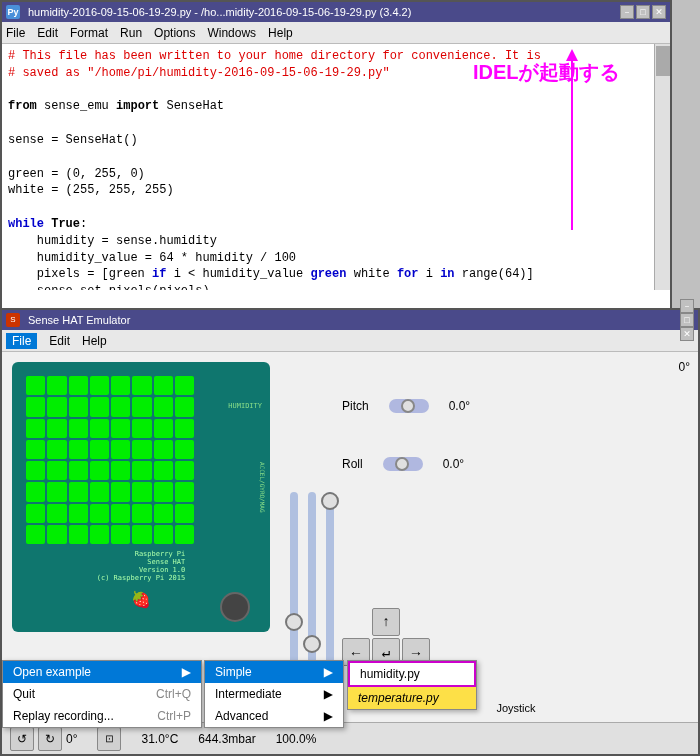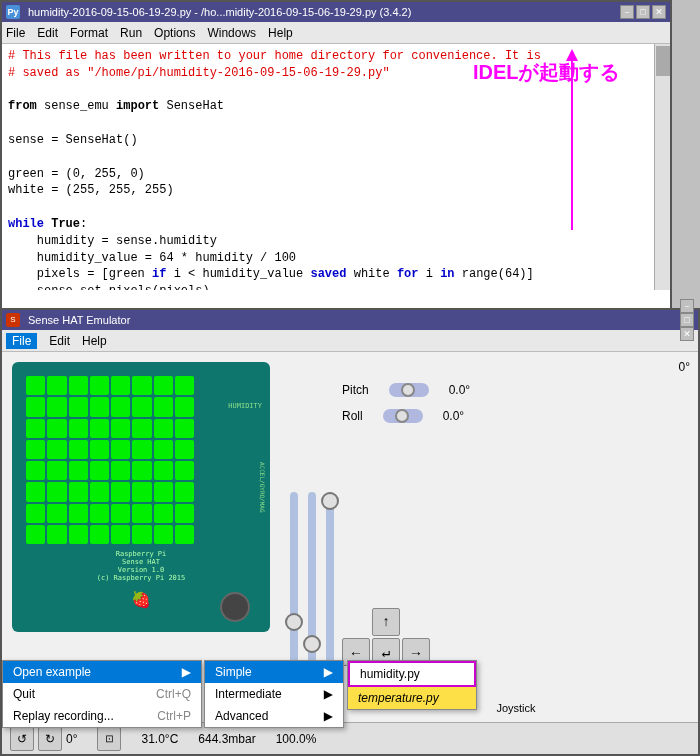--- a/index.html
+++ b/index.html
@@ -244,21 +244,21 @@
       border: none;
     }
 
     
     .sensor-control {
       display: flex;
       align-items: center;
       gap: 20px;
       font-family: Arial, sans-serif;
       font-size: 12px;
-      margin: 3px 0;
+      margin: 19px 0;
     }
 
     .sensor-slider-h {
       width: 40px;
       height: 14px;
       background: #b0b8e0;
       border-radius: 7px;
       position: relative;
     }
 
@@ -390,21 +390,21 @@
     <div class="code-line"><span class="code-keyword">from</span><span class="code-normal"> sense_emu </span><span class="code-keyword">import</span><span class="code-normal"> SenseHat</span></div>
     <div class="code-line">&nbsp;</div>
     <div class="code-line code-normal">sense = SenseHat()</div>
     <div class="code-line">&nbsp;</div>
     <div class="code-line code-normal">green = (0, 255, 0)</div>
     <div class="code-line code-normal">white = (255, 255, 255)</div>
     <div class="code-line">&nbsp;</div>
     <div class="code-line"><span class="code-kw2">while</span><span class="code-normal"> </span><span class="code-keyword">True</span><span class="code-normal">:</span></div>
     <div class="code-line code-normal">    humidity = sense.humidity</div>
     <div class="code-line code-normal">    humidity_value = 64 * humidity / 100</div>
-    <div class="code-line"><span class="code-normal">    pixels = [green </span><span class="code-kw2">if</span><span class="code-normal"> i &lt; humidity_value </span><span class="code-kw2">saved</span><span class="code-normal"> white </span><span class="code-kw2">for</span><span class="code-normal"> i </span><span class="code-kw2">in</span><span class="code-normal"> range(64)]</span></div>
+    <div class="code-line"><span class="code-normal">    pixels = [green </span><span class="code-kw2">if</span><span class="code-normal"> i &lt; humidity_value </span><span class="code-kw2">green</span><span class="code-normal"> white </span><span class="code-kw2">for</span><span class="code-normal"> i </span><span class="code-kw2">in</span><span class="code-normal"> range(64)]</span></div>
     <div class="code-line code-normal">    sense.set_pixels(pixels)</div>
 
     <div style="position:absolute; right:50px; top:15px; pointer-events:none;">
       <span style="color:#ff00ff; font-family:'MS Gothic','Yu Gothic','Meiryo',sans-serif; font-size:20px; font-weight:bold;">IDELが起動する</span>
     </div>
 
     <div style="position:absolute; right:92px; top:5px; pointer-events:none;">
       <div style="width:0;height:0;border-left:6px solid transparent;border-right:6px solid transparent;border-bottom:12px solid #ff00ff;"></div>
     </div>
     <div style="position:absolute; right:97px; top:16px; width:2px; height:170px; background:#ff00ff; pointer-events:none;"></div>
@@ -538,21 +538,21 @@
           <div class="bled" style="background: rgb(0, 238, 0); border-radius: 2px;"></div>
           <div class="bled" style="background: rgb(0, 238, 0); border-radius: 2px;"></div>
           <div class="bled" style="background: rgb(0, 238, 0); border-radius: 2px;"></div>
           <div class="bled" style="background: rgb(0, 238, 0); border-radius: 2px;"></div>
           <div class="bled" style="background: rgb(0, 238, 0); border-radius: 2px;"></div>
           <div class="bled" style="background: rgb(0, 238, 0); border-radius: 2px;"></div>
         </div>
 
       <div class="board-label" style="right:8px; top:40px; color:#88dd88; font-size:7px;">HUMIDITY</div>
       <div class="board-label" style="right:4px; top:100px; color:#88dd88; font-size:6px; writing-mode:vertical-rl;">ACCEL/GYRO/MAG</div>
-      <div class="board-label" style="bottom:50px; left:50%; transform:translateX(-50%); color:#aaffaa; font-size:7px; text-align:center;">Raspberry Pi<br>Sense HAT<br>Version 1.0<br>(c) Raspberry Pi 2015</div>
+      <div class="board-label" style="bottom:50px; left:50%; transform:translateX(-50%); color:#aaffaa; font-size:7px; text-align:right;">Raspberry Pi<br>Sense HAT<br>Version 1.0<br>(c) Raspberry Pi 2015</div>
 
       <div style="position:absolute; bottom:22px; left:50%; transform:translateX(-50%); font-size:16px;">🍓</div>
 
       <div style="position:absolute; bottom:10px; right:20px; width:30px; height:30px; background:#444; border-radius:50%; border:2px solid #666;"></div>
     </div>
 
     <div style="display:flex; flex-direction:row; gap:10px; padding:10px 0 10px 10px; align-items:flex-end;">
 
       <div style="display:flex;flex-direction:column;align-items:center;height:220px;">
         <div style="flex:1;width:8px;background:#b0c0e0;border-radius:4px;position:relative;min-height:180px;">

